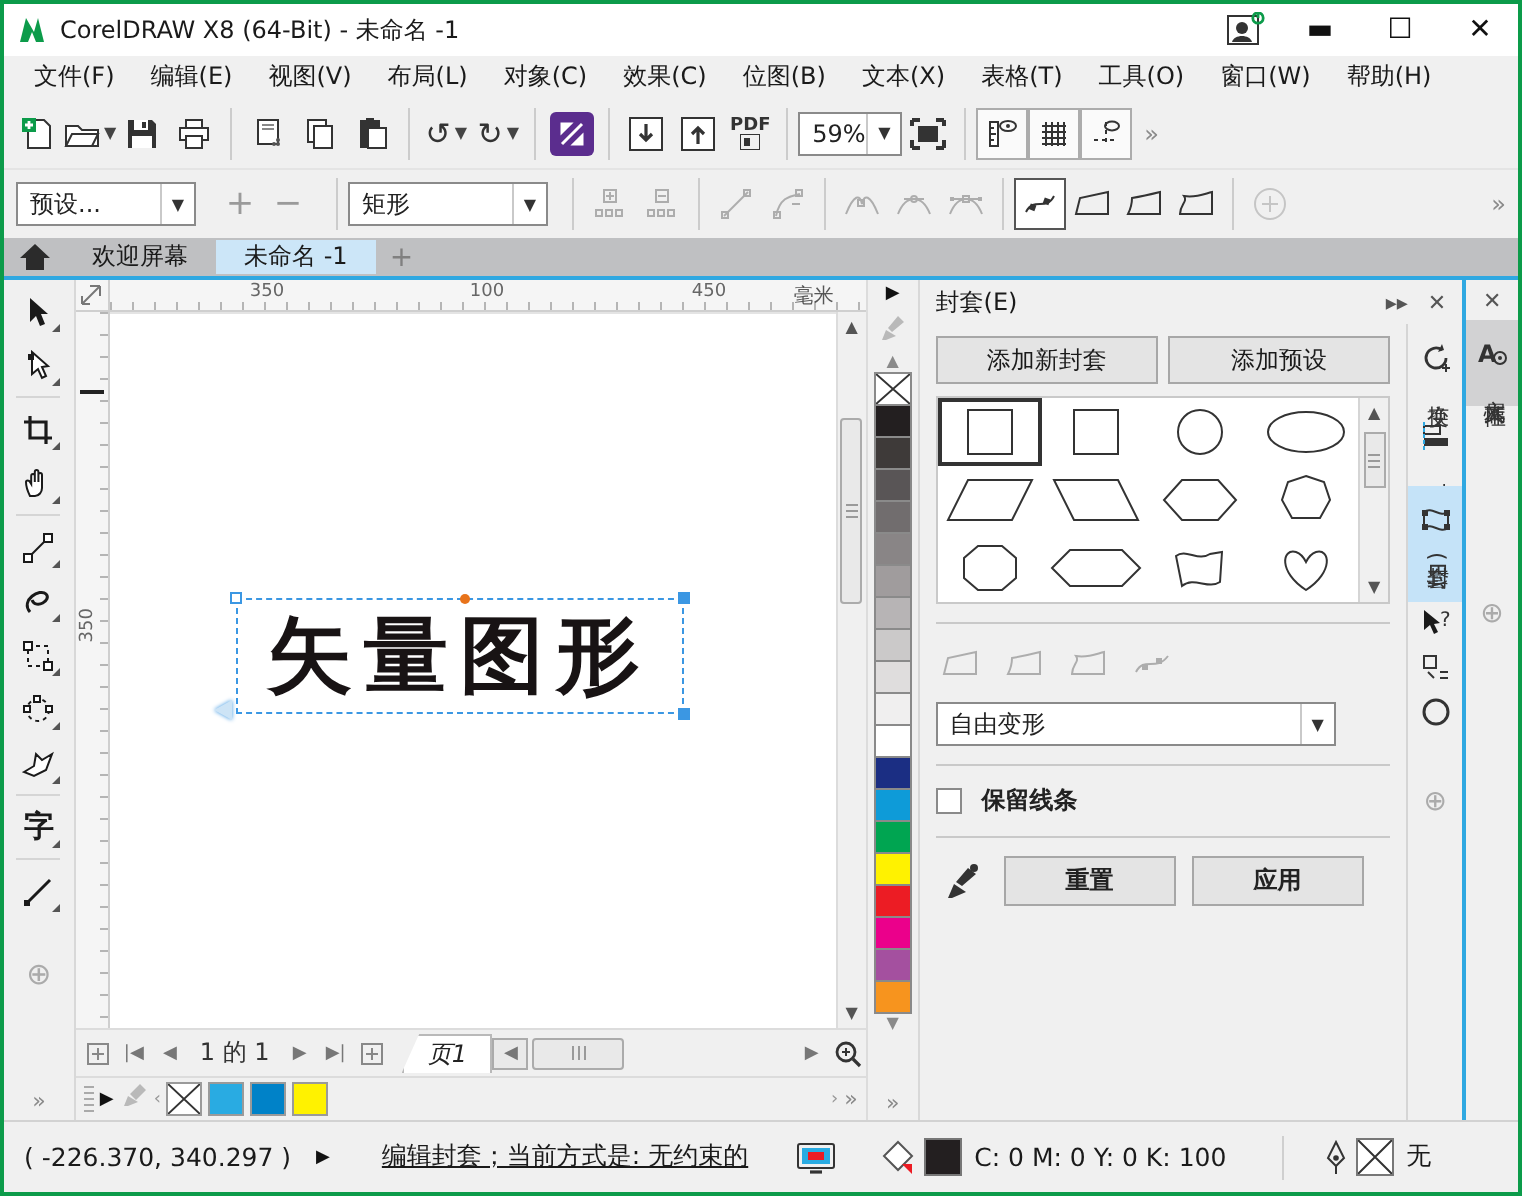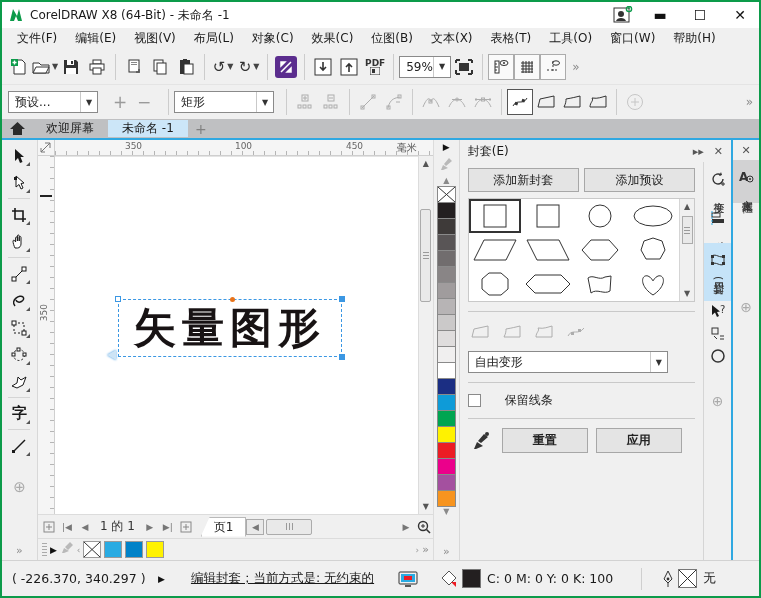--- a/index.html
+++ b/index.html
@@ -72,21 +72,21 @@
   .h-dot { position: absolute; width: 5px; height: 5px; border-radius: 50%; background: #E8731A; }
   .h-arrow { position: absolute; left: -12px; bottom: -4px; width: 0; height: 0; border-top: 5px solid transparent; border-bottom: 5px solid transparent; border-right: 9px solid #CDE4F6; filter: drop-shadow(0 0 1px #3B97E3); }
   .vscroll { width: 15px; background: #F0F0F0; border-left: 1px solid #DCDCDC; display: flex; flex-direction: column; align-items: center; }
   .sarr { width: 15px; height: 15px; display: flex; align-items: center; justify-content: center; font-size: 8px; color: #555; }
   .vthumb { margin-top: 38px; width: 11px; height: 93px; background: #E9E9E9; border: 1px solid #ABABAB; border-radius: 2px; display: flex; flex-direction: column; align-items: center; justify-content: center; gap: 2px; }
   .grip { width: 6px; height: 1px; background: #9a9a9a; }
 
   .pagenav { height: 24px; background: #F0F0F0; border-top: 1px solid #DCDCDC; display: flex; align-items: center; padding-left: 2px; flex: 0 0 auto; }
   .pnbtn { width: 18px; height: 18px; display: flex; align-items: center; justify-content: center; color: #777; font-size: 9px; }
   .pn-count { padding: 0 6px; color: #333; }
-  .ptab { height: 20px; margin-left: 6px; background: #fff; border: 1px solid #B9B9B9; border-bottom: none; padding: 0 12px; display: flex; align-items: center; clip-path: polygon(9px 0, 100% 0, 100% 100%, 0 100%); }
+  .ptab { height: 20px; margin-left: 6px; background: #fff; border: 1px solid #B9B9B9; border-bottom: none; padding: 0 12px; display: flex; align-items: center; clip-path: polygon(9px 0, 100% 0, 100% 100%, 0 100%); font-style: italic; }
   .hthumb { width: 46px; height: 16px; background: #E9E9E9; border: 1px solid #ABABAB; border-radius: 2px; margin-left: 2px; display: flex; align-items: center; justify-content: center; gap: 2px; }
   .hgrip { width: 1px; height: 7px; background: #9a9a9a; }
   .pn-right { margin-left: auto; display: flex; align-items: center; }
 
   .docpal-row { height: 22px; background: #F0F0F0; border-top: 1px solid #DCDCDC; display: flex; align-items: center; padding: 0 4px; gap: 3px; flex: 0 0 auto; }
   .handle { width: 5px; height: 14px; background-image: repeating-linear-gradient(to bottom, #AAA 0 1px, transparent 1px 3px); }
   .sw { width: 18px; height: 17px; border: 1px solid #9a9a9a; }
   .sw-none { background: #fff; position: relative; }
   .sw-none svg { display: block; }
 
@@ -110,21 +110,21 @@
   .grid { background: #fff; border: 1px solid #C9C9C9; display: flex; }
   .cells { flex: 1; display: grid; grid-template-columns: repeat(4, 1fr); }
   .cell { height: 34px; display: flex; align-items: center; justify-content: center; }
   .cell.sel2 { outline: 2px solid #333; outline-offset: -2px; }
   .gscroll { width: 15px; border-left: 1px solid #D5D5D5; background: #F0F0F0; display: flex; flex-direction: column; align-items: center; }
   .gthumb { width: 11px; height: 28px; background: #E9E9E9; border: 1px solid #ABABAB; margin-top: 2px; display: flex; flex-direction: column; align-items: center; justify-content: center; gap: 2px; }
   .dk-sep { height: 1px; background: #C9C9C9; margin: 9px 0; }
   .modes { display: flex; gap: 8px; }
   .mico { width: 24px; height: 22px; display: flex; align-items: center; justify-content: center; }
   .dk-combo { width: 200px; margin-top: 8px; }
-  .chkrow { display: flex; align-items: center; gap: 24px; }
+  .chkrow { display: flex; align-items: center; gap: 10px; font-weight: bold; }
   .chk { width: 13px; height: 13px; background: #fff; border: 1px solid #8a8a8a; }
   .actions { display: flex; align-items: center; gap: 8px; font-weight: bold; }
   .abtn { width: 86px; height: 25px; background: #E4E4E4; border: 1px solid #A7A7A7; display: flex; align-items: center; justify-content: center; }
   .dropper24 { width: 26px; height: 24px; display: flex; align-items: center; justify-content: center; }
 
   
   .dk-tabs { width: 28px; border-left: 1px solid #D5D5D5; background: #F0F0F0; display: flex; flex-direction: column; align-items: center; }
   .vtab { width: 100%; display: flex; flex-direction: column; align-items: center; padding: 6px 0; gap: 3px; }
   .vtab .vlabel { writing-mode: vertical-rl; font-size: 11px; color: #333; letter-spacing: 1px; }
   .vtab.active { background: #C5E3F8; }

